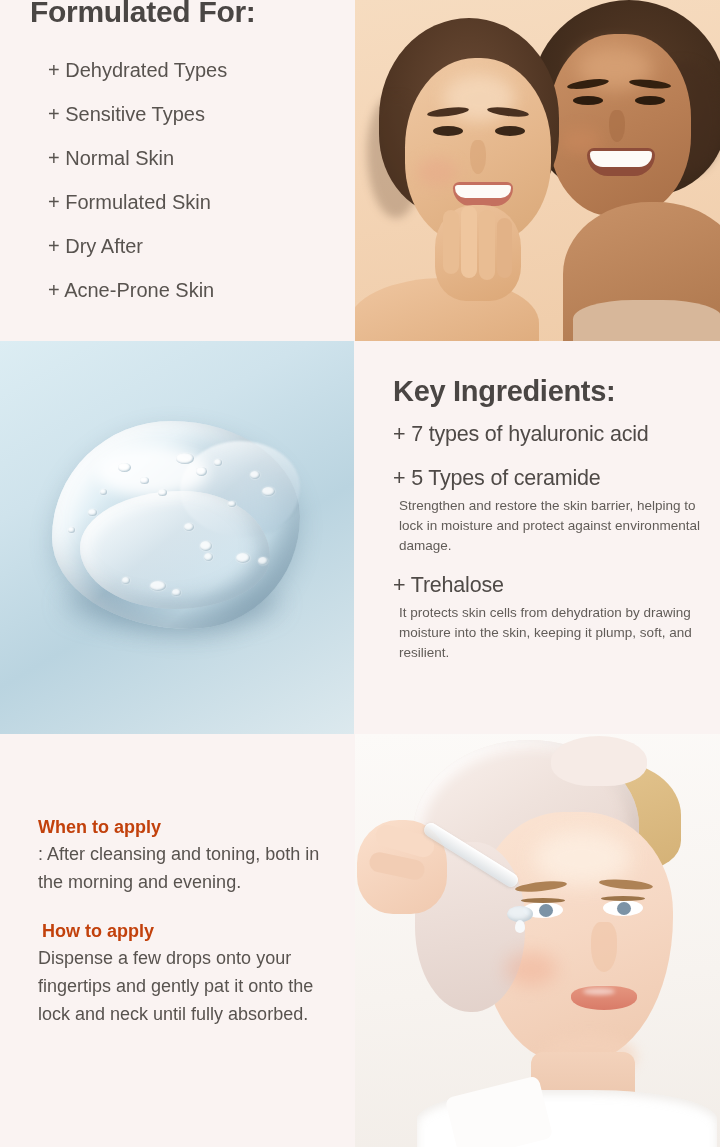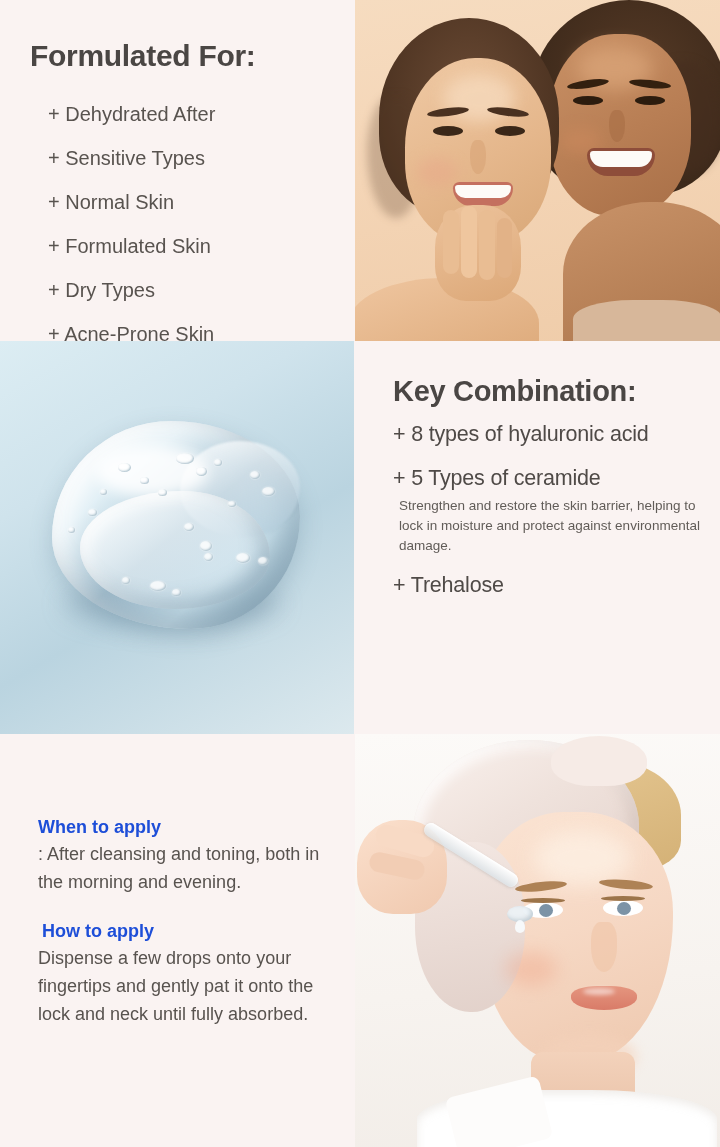--- a/index.html
+++ b/index.html
@@ -6,21 +6,21 @@
   html,body { width:720px; height:1147px; }
   body {
     font-family:"Liberation Sans", sans-serif;
     background:#FAF3F2;
     overflow:hidden;
   }
   .page { position:relative; width:720px; height:1147px; background:#FAF3F2; }
 
   
   .panel { position:absolute; overflow:hidden; }
-  #p-formulated { left:0;   top:0;   width:354px; height:341px; background:#FAF3F2;margin-top:44px; }
+  #p-formulated { left:0;   top:0;   width:354px; height:341px; background:#FAF3F2; }
   #p-duo        { left:355px; top:0; width:365px; height:341px; }
   #p-gel        { left:0;   top:341px; width:354px; height:393px; }
   #p-key        { left:355px; top:341px; width:365px; height:393px; background:#FAF3F2; }
   #p-use        { left:0;   top:734px; width:354px; height:413px; background:#FAF3F2; }
   #p-dropper    { left:355px; top:734px; width:365px; height:413px; }
 
   
   .heading {
     font-weight:bold;
     color:#4A4644;
@@ -59,21 +59,21 @@
   .ing-item:last-child { margin-bottom:0; }
 
   
   #use-blocks { position:absolute; left:38px; top:80px; width:308px; }
   .use-block { margin-bottom:22px; }
   .use-block:last-child { margin-bottom:0; }
   .use-label {
     font-size:18px;
     font-weight:bold;
     line-height:26px;
-    color:#1d4ed8;
+    color:#c2410c;
   }
   .use-text {
     font-size:18px;
     line-height:28px;
     color:#58534F;
   }
   .use-block.indent .use-label { margin-left:4px; }
   .use-block.indent .use-text  { margin-left:0px; }
 
   
@@ -247,25 +247,25 @@
                background:rgba(248,252,254,.9); }
 </style>
 </head>
 <body>
 
 <div class="page">
 
   <section class="panel" id="p-formulated">
     <h2 class="heading" id="h-formulated">Formulated For:</h2>
     <ul id="formulated-list">
-      <li>+ Dehydrated After</li>
+      <li>+ Dehydrated Types</li>
       <li>+ Sensitive Types</li>
       <li>+ Normal Skin</li>
       <li>+ Formulated Skin</li>
-      <li>+ Dry Types</li>
+      <li>+ Dry After</li>
       <li>+ Acne-Prone Skin</li>
     </ul>
   </section>
 
   <figure class="panel" id="p-duo">
     <div class="ph duo-hairR"></div>
     <div class="ph duo-hairR2"></div>
     <div class="ph duo-faceR"></div>
     <div class="ph duo-fhlR"></div>
     <div class="ph duo-cheekR"></div>
@@ -323,31 +323,32 @@
     <div class="bub" style="left:236px;top:212px;width:14px;height:10px;"></div>
     <div class="bub" style="left:258px;top:216px;width:10px;height:8px;"></div>
     <div class="bub" style="left:150px;top:240px;width:16px;height:10px;"></div>
     <div class="bub" style="left:172px;top:248px;width:9px;height:7px;"></div>
     <div class="bub" style="left:122px;top:236px;width:8px;height:7px;"></div>
     <div class="bub" style="left:228px;top:160px;width:8px;height:6px;"></div>
     <div class="bub" style="left:184px;top:182px;width:10px;height:8px;"></div>
   </figure>
 
   <section class="panel" id="p-key">
-    <h2 class="heading" id="h-key">Key Combination:</h2>
+    <h2 class="heading" id="h-key">Key Ingredients:</h2>
     <ul id="ingredient-list">
       <li class="ing-item">
-        <div class="ing-name">+ 8 types of hyaluronic acid</div>
+        <div class="ing-name">+ 7 types of hyaluronic acid</div>
       </li>
       <li class="ing-item">
         <div class="ing-name">+ 5 Types of ceramide</div>
         <div class="ing-desc">Strengthen and restore the skin barrier, helping to lock in moisture and protect against environmental damage.</div>
       </li>
       <li class="ing-item">
         <div class="ing-name">+ Trehalose</div>
+        <div class="ing-desc">It protects skin cells from dehydration by drawing moisture into the skin, keeping it plump, soft, and resilient.</div>
       </li>
     </ul>
   </section>
 
   <section class="panel" id="p-use">
     <div id="use-blocks">
       <div class="use-block">
         <div class="use-label">When to apply</div>
         <div class="use-text">: After cleansing and toning, both in the morning and evening.</div>
       </div>

